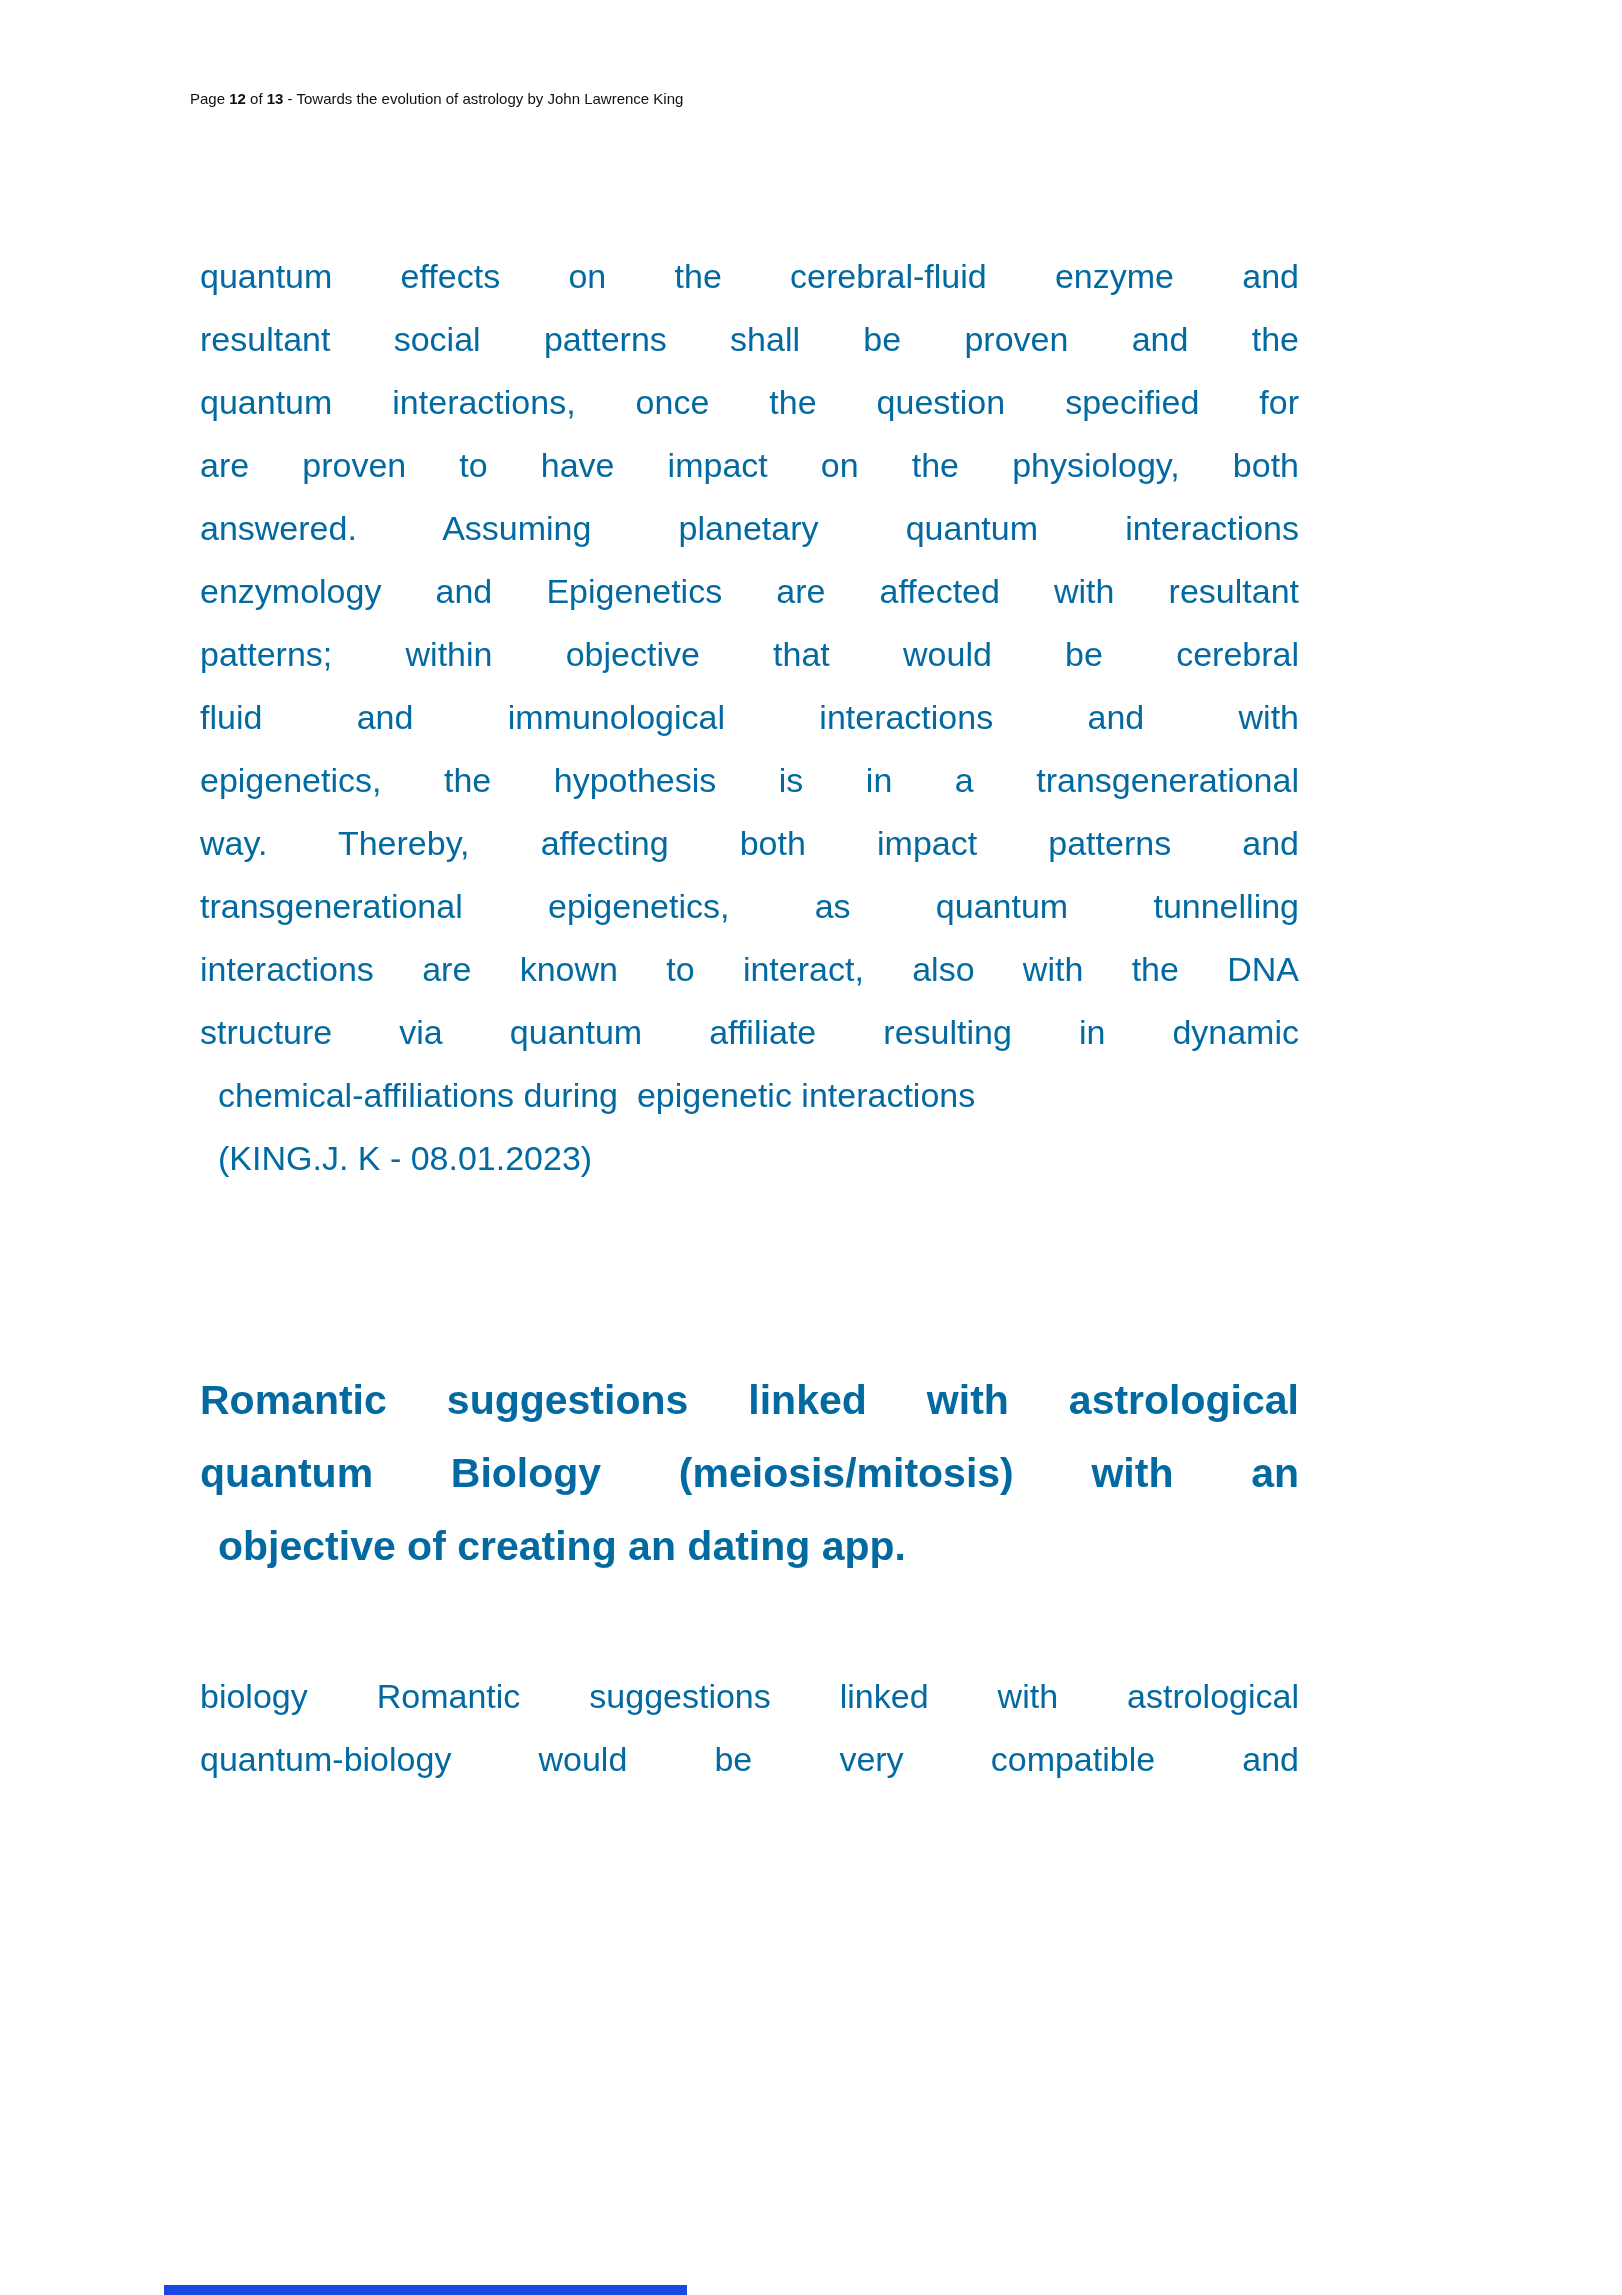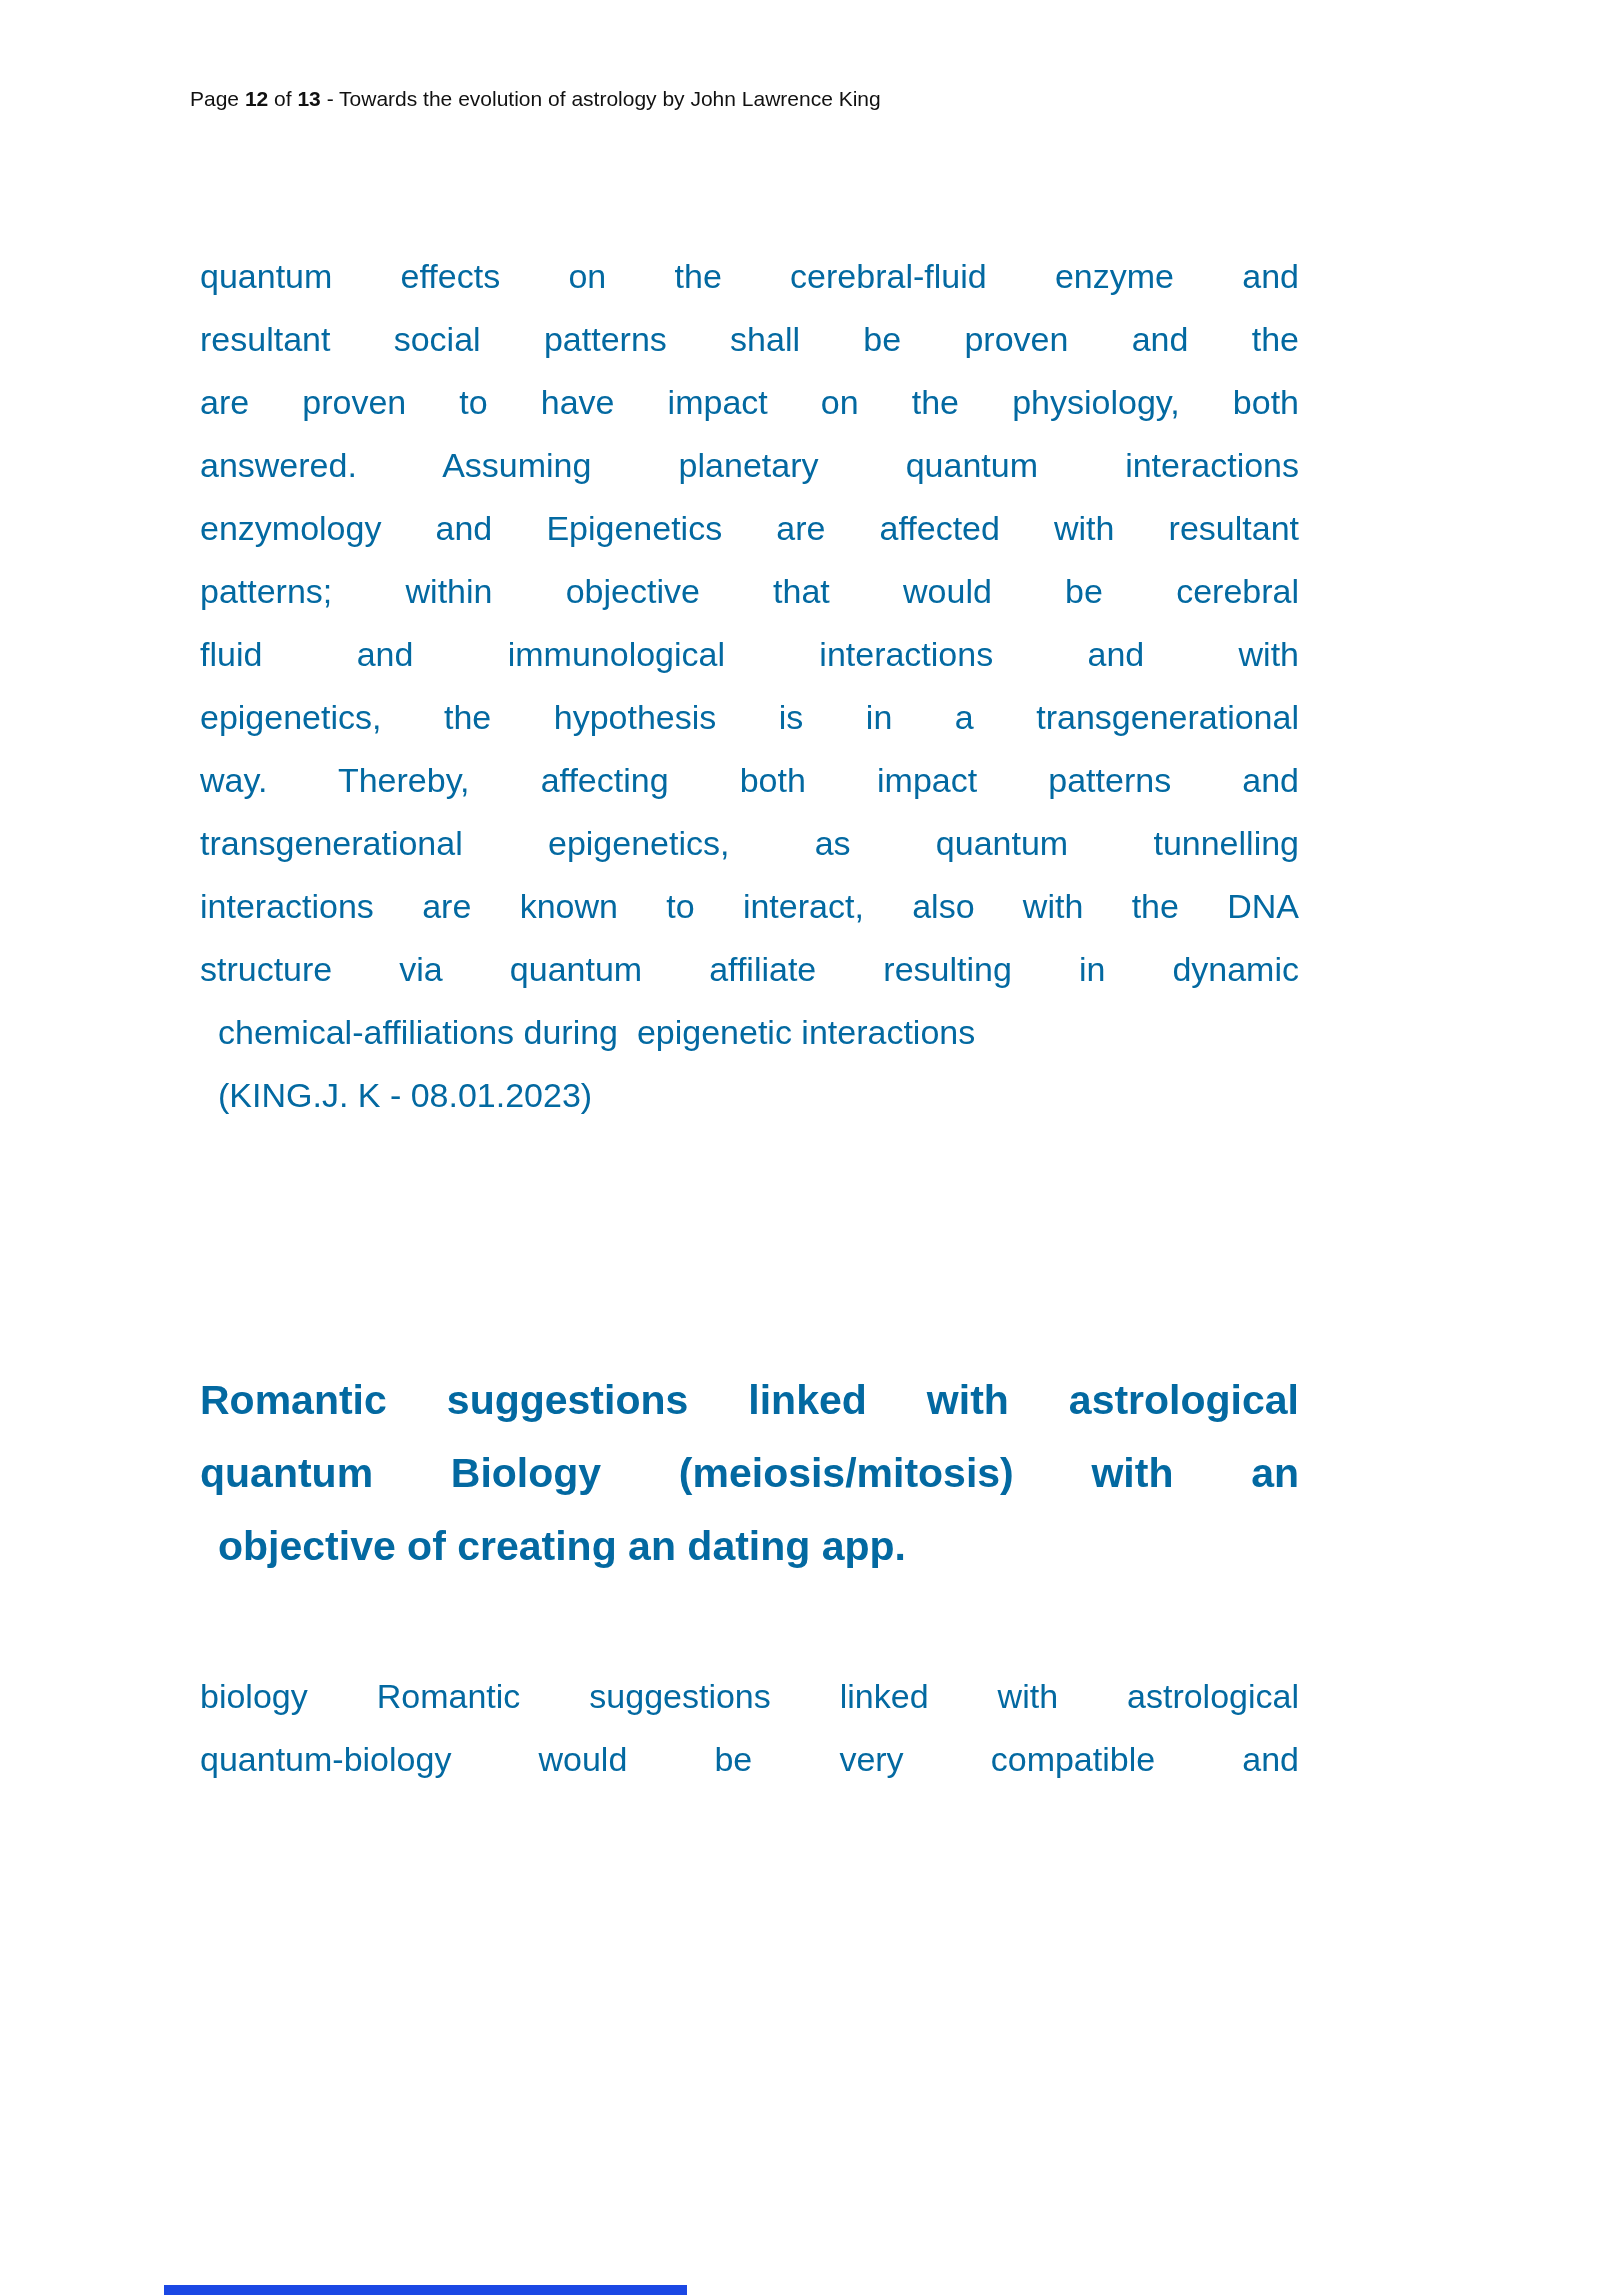--- a/index.html
+++ b/index.html
@@ -12,21 +12,21 @@
     width: 1622px;
     height: 2295px;
     background: #ffffff;
     overflow: hidden;
     font-family: "Liberation Sans", sans-serif;
   }
   .page-header {
     position: absolute;
     left: 190px;
     top: 85px;
-    font-size: 21px;
+    font-size: 15px;
     line-height: 27.5px;
     color: #111111;
     white-space: nowrap;
   }
   .page-header .bold { font-weight: 700; }
   .text-block {
     position: absolute;
     left: 200px;
     width: 1099px;
     color: #0369a1;
@@ -68,20 +68,21 @@
 
 <div class="page">
 
   <div class="page-header">
     <span>Page&nbsp;</span><span class="bold">12</span><span>&nbsp;of&nbsp;</span><span class="bold">13</span><span>&nbsp;- Towards the evolution of astrology by John Lawrence King</span>
   </div>
 
   <div class="text-block para para-1">
     <div class="line just">quantum effects on the cerebral-fluid enzyme and</div>
     <div class="line just">resultant social patterns shall be proven and the</div>
+    <div class="line just">quantum interactions, once the question specified for</div>
     <div class="line just">are proven to have impact on the physiology, both</div>
     <div class="line just">answered. Assuming planetary quantum interactions</div>
     <div class="line just">enzymology and Epigenetics are affected with resultant</div>
     <div class="line just">patterns; within objective that would be cerebral</div>
     <div class="line just">fluid and immunological interactions and with</div>
     <div class="line just">epigenetics, the hypothesis is in a transgenerational</div>
     <div class="line just">way. Thereby, affecting both impact patterns and</div>
     <div class="line just">transgenerational epigenetics, as quantum tunnelling</div>
     <div class="line just">interactions are known to interact, also with the DNA</div>
     <div class="line just">structure via quantum affiliate resulting in dynamic</div>

